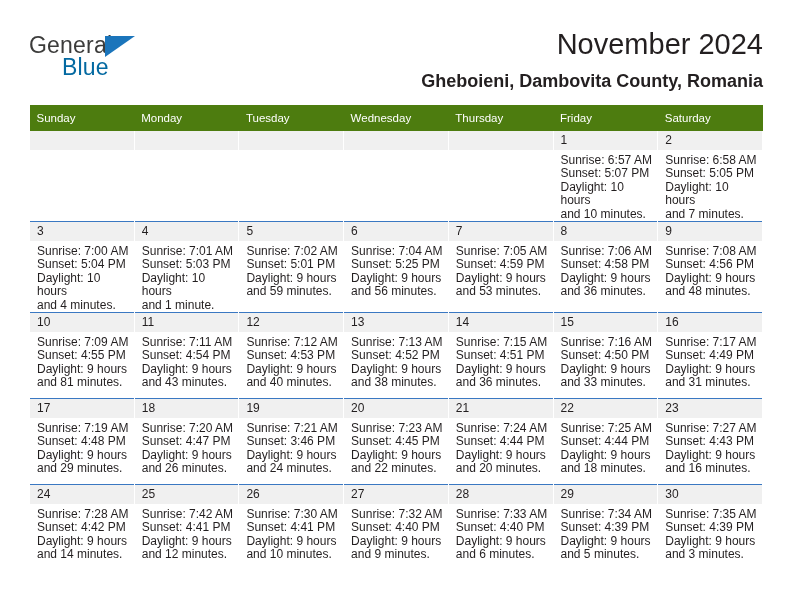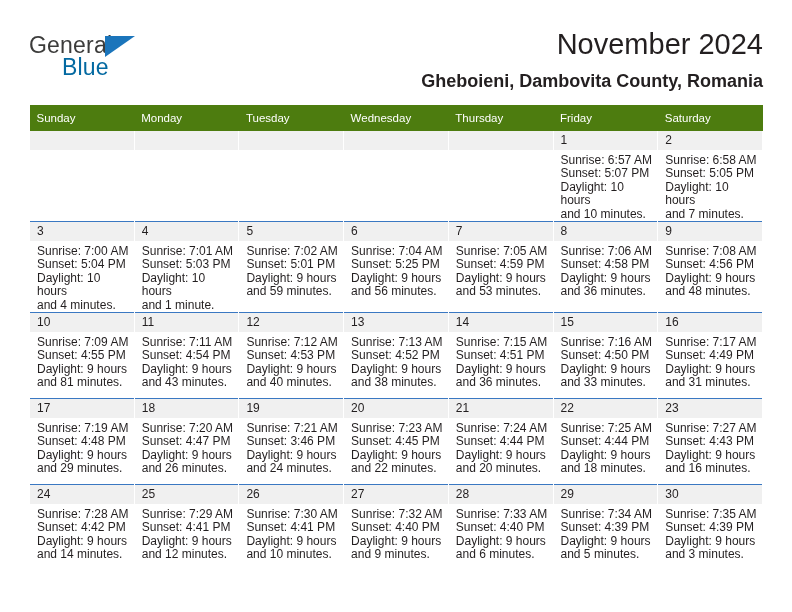--- a/index.html
+++ b/index.html
@@ -453,21 +453,21 @@
           <div class="details">
             <div>Sunrise: 7:28 AM</div>
             <div>Sunset: 4:42 PM</div>
             <div>Daylight: 9 hours</div>
             <div>and 14 minutes.</div>
           </div>
         </td>
         <td>
           <span class="daynum">25</span>
           <div class="details">
-            <div>Sunrise: 7:29 AM</div>
+            <div>Sunrise: 7:42 AM</div>
             <div>Sunset: 4:41 PM</div>
             <div>Daylight: 9 hours</div>
             <div>and 12 minutes.</div>
           </div>
         </td>
         <td>
           <span class="daynum">26</span>
           <div class="details">
             <div>Sunrise: 7:30 AM</div>
             <div>Sunset: 4:41 PM</div>

